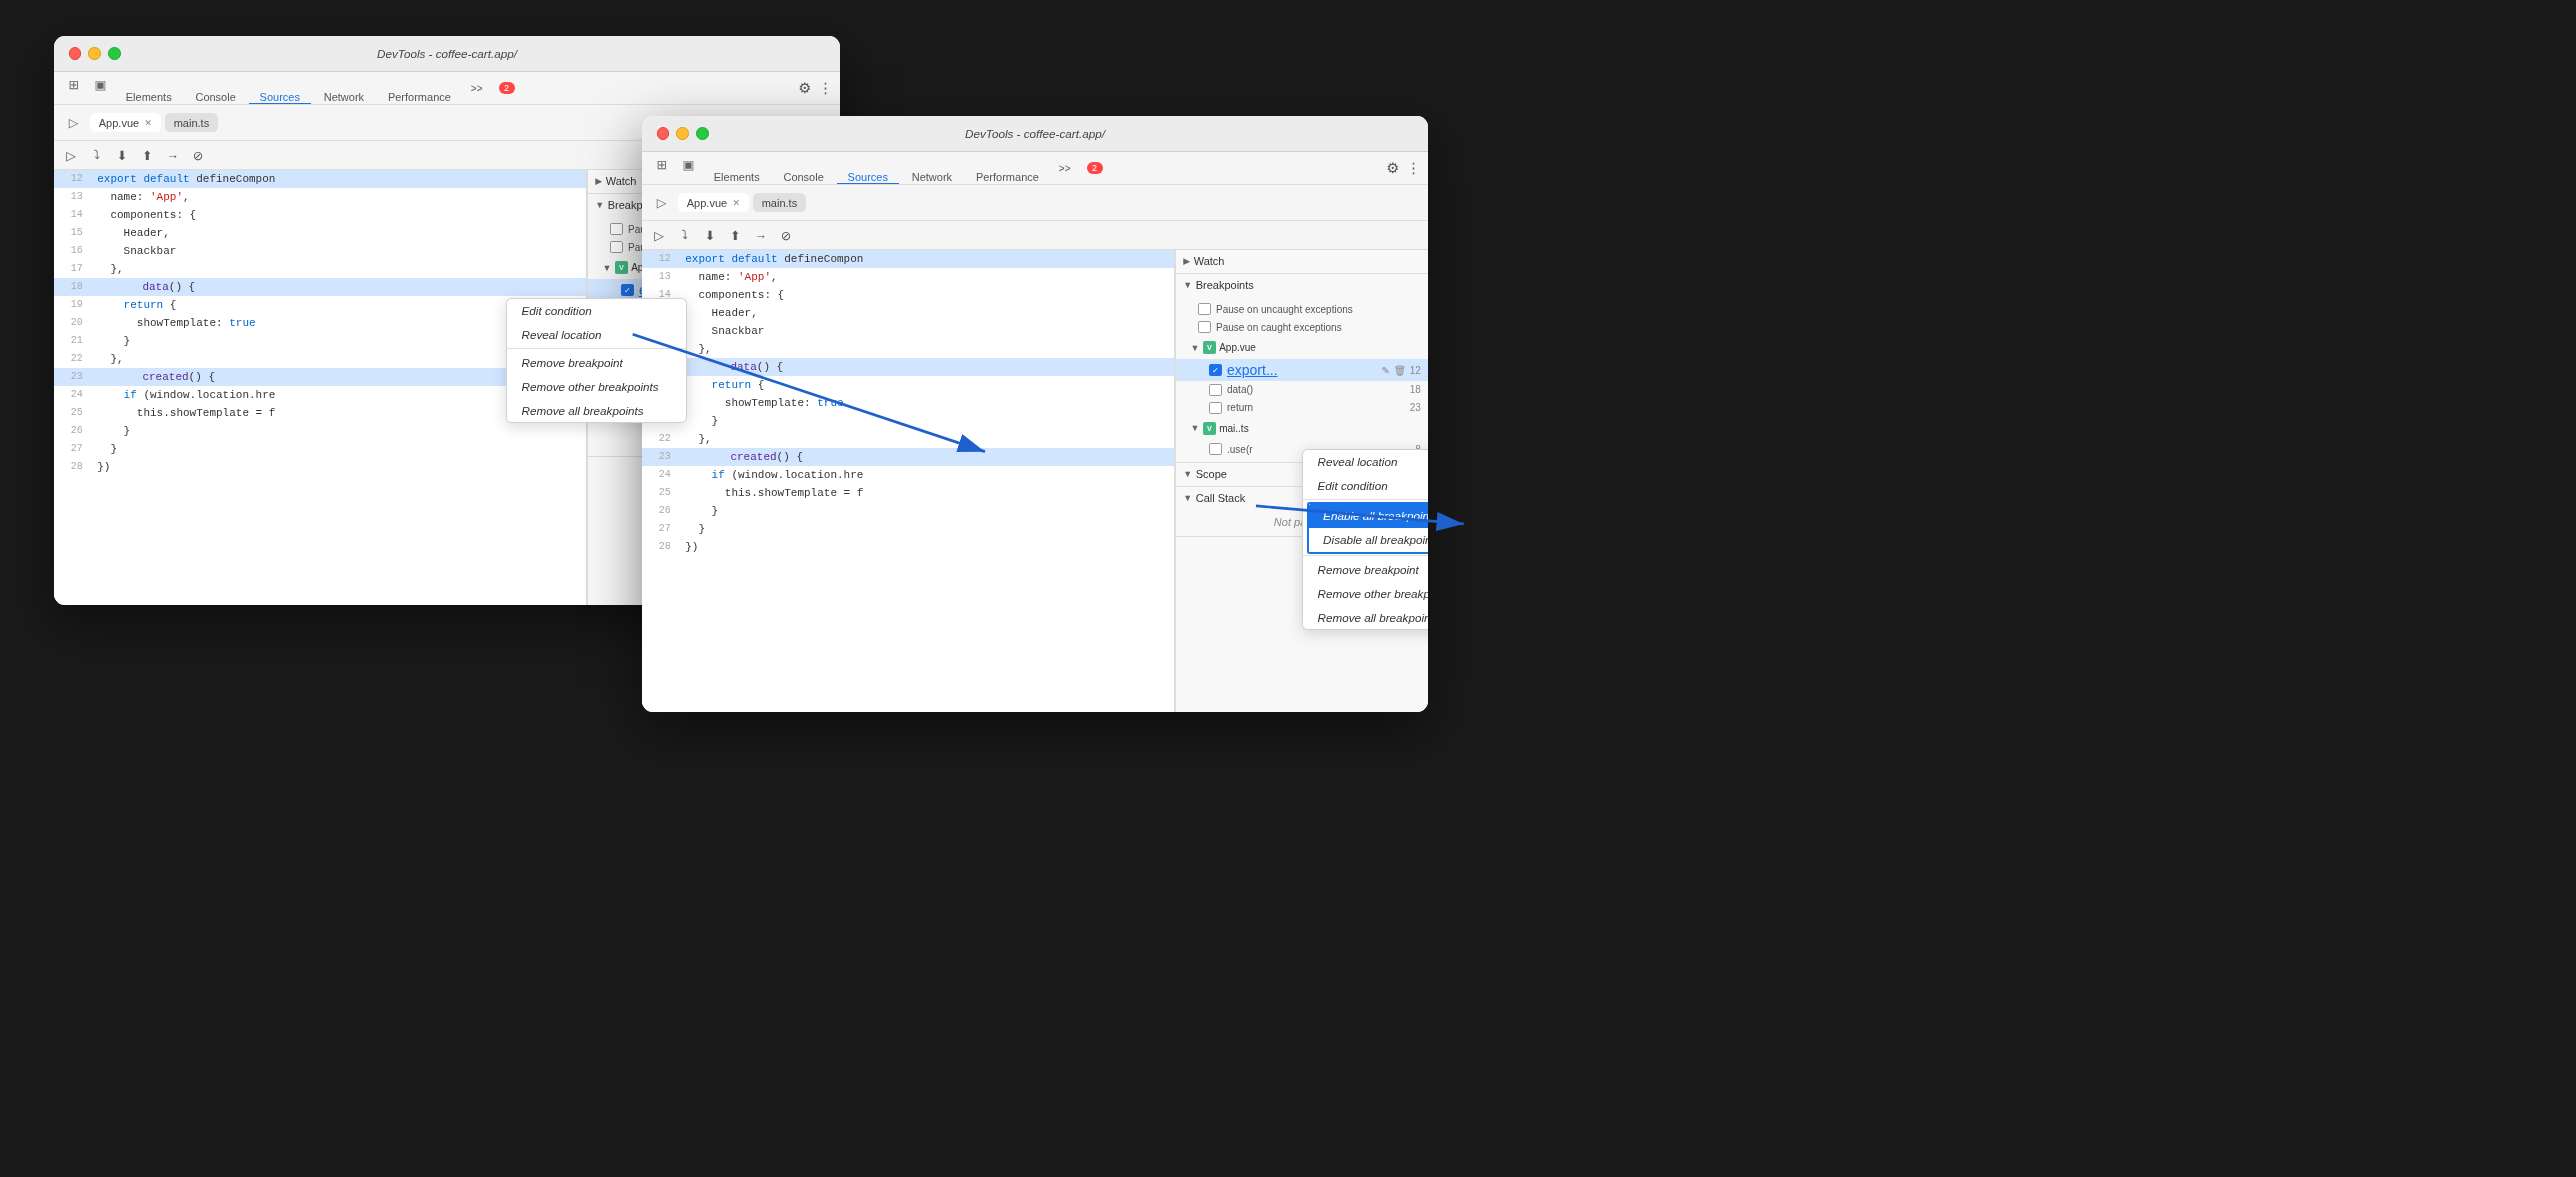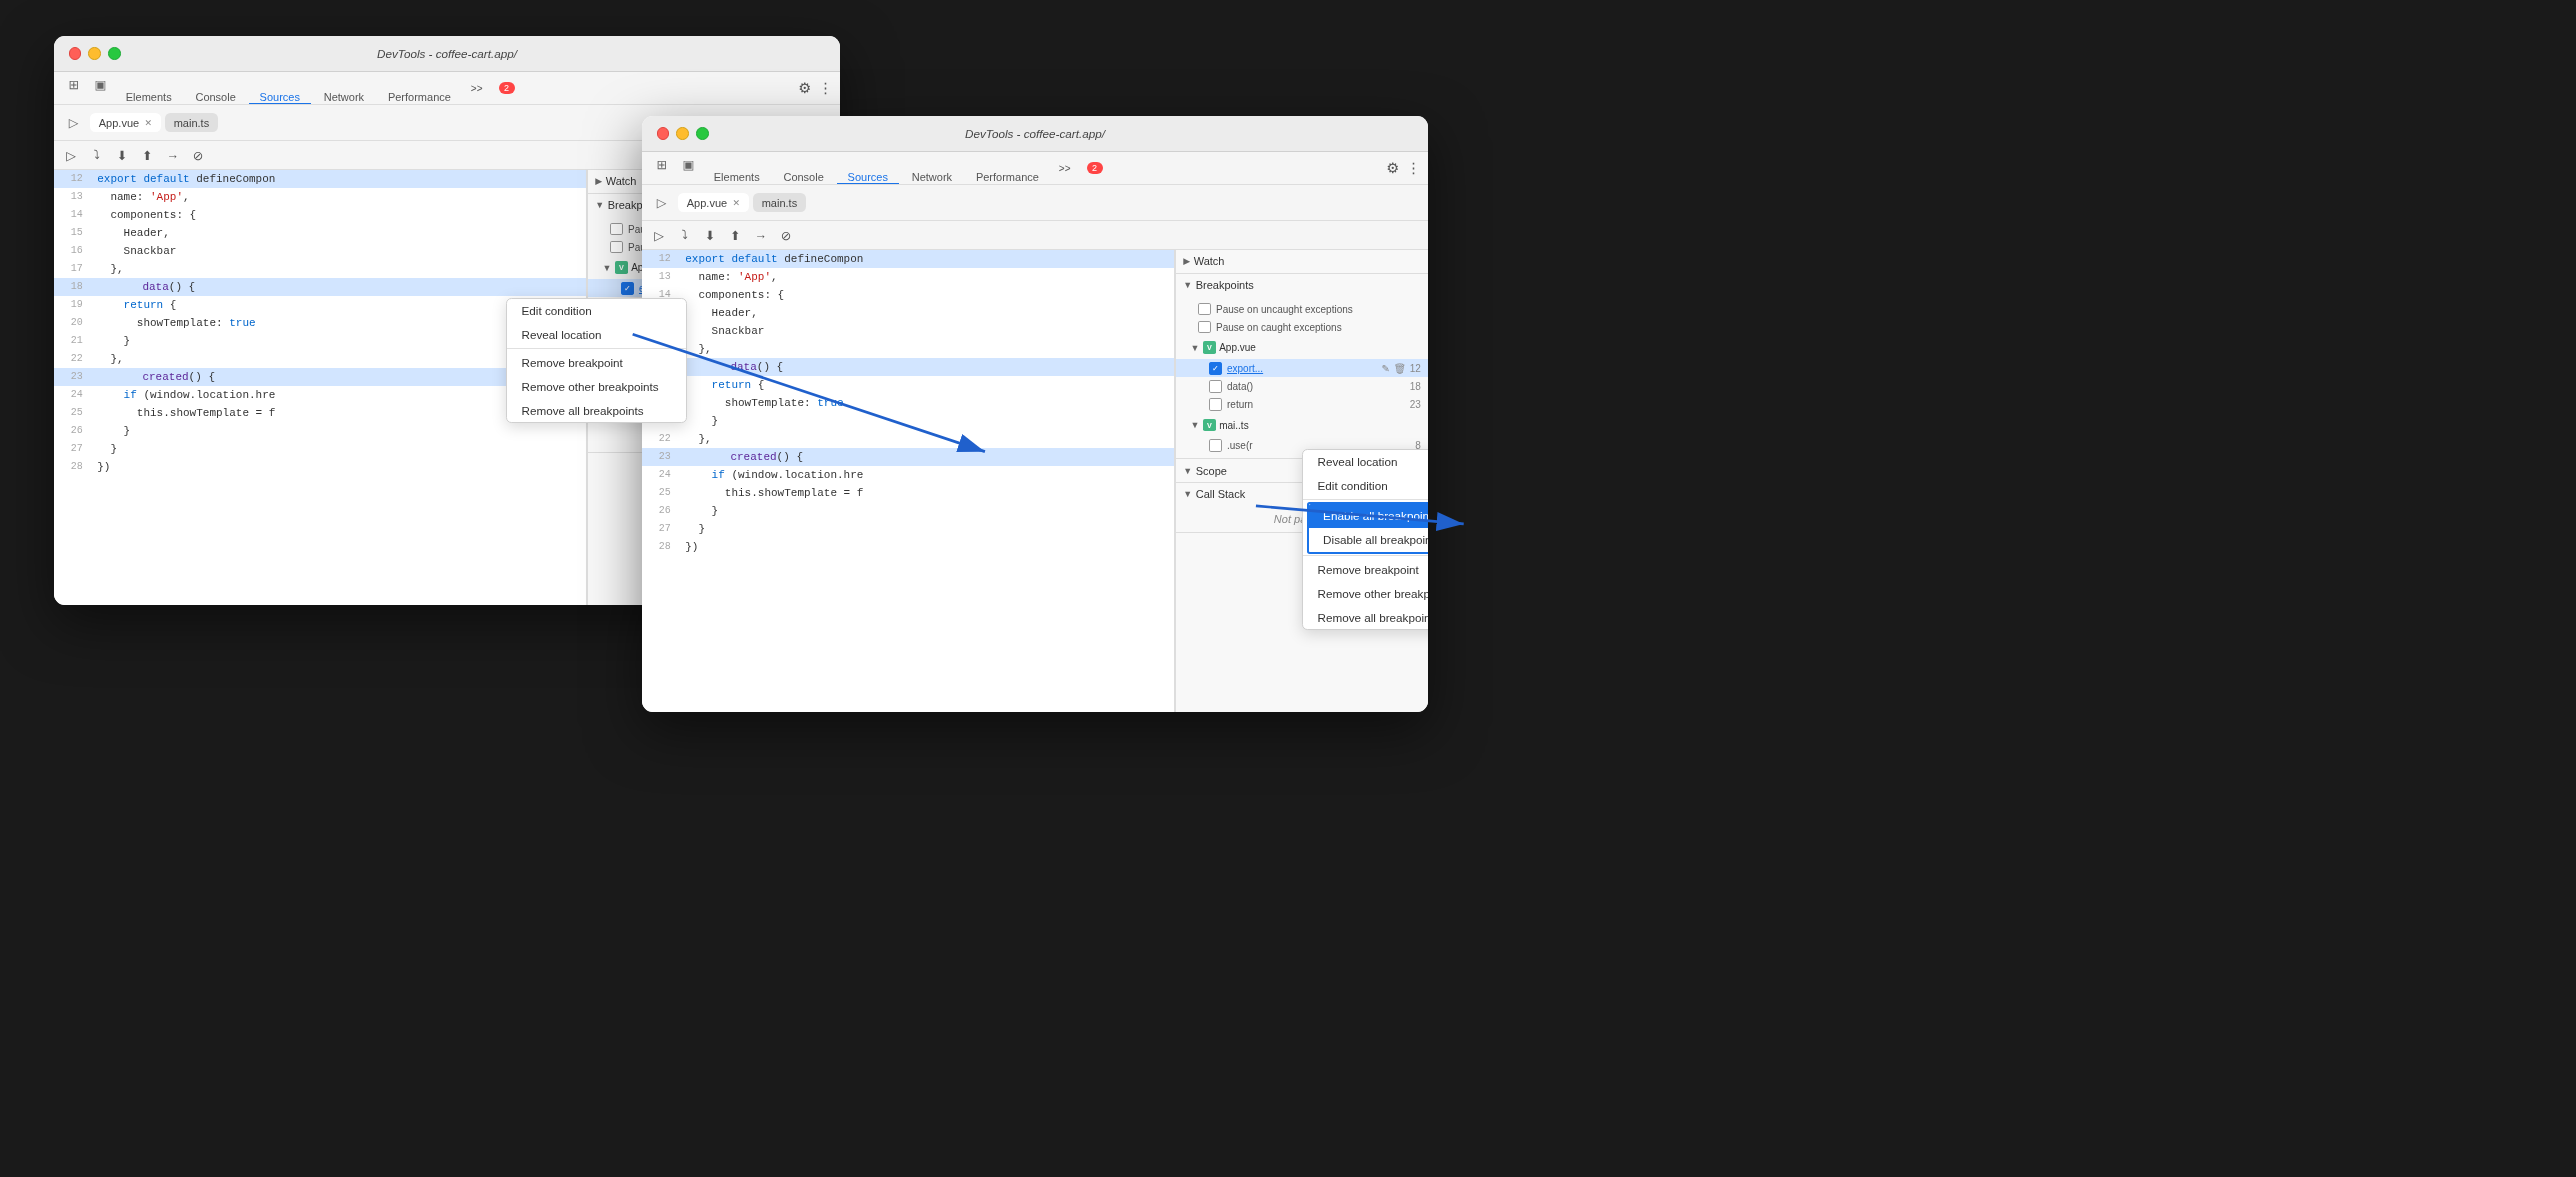--- a/index.html
+++ b/index.html
@@ -302,21 +302,21 @@
     }
 
     .checkbox.checked {
       background: #1a73e8;
       border-color: #1a73e8;
       color: white;
       font-size: 8.1px;
     }
 
     .sidebar-item-label {
-      font-size: 10px;
+      font-size: 14px;
       color: #1a73e8;
       text-decoration: underline;
     }
 
     .sidebar-subitem-label {
       font-size: 10px;
       color: #555;
     }
 
     .breakpoint-line-num {
@@ -343,20 +343,21 @@
       min-width: 181px;
       z-index: 100;
       overflow: hidden;
     }
 
     .context-menu-item {
       padding: 5.4px 14.5px;
       font-size: 11.7px;
       color: #333;
       cursor: pointer;
+      font-style: italic;
     }
 
     .context-menu-item.highlighted {
       background: #1a73e8;
       color: white;
     }
 
     .context-menu-divider {
       height: 0.9px;
       background: #e0e0e0;

